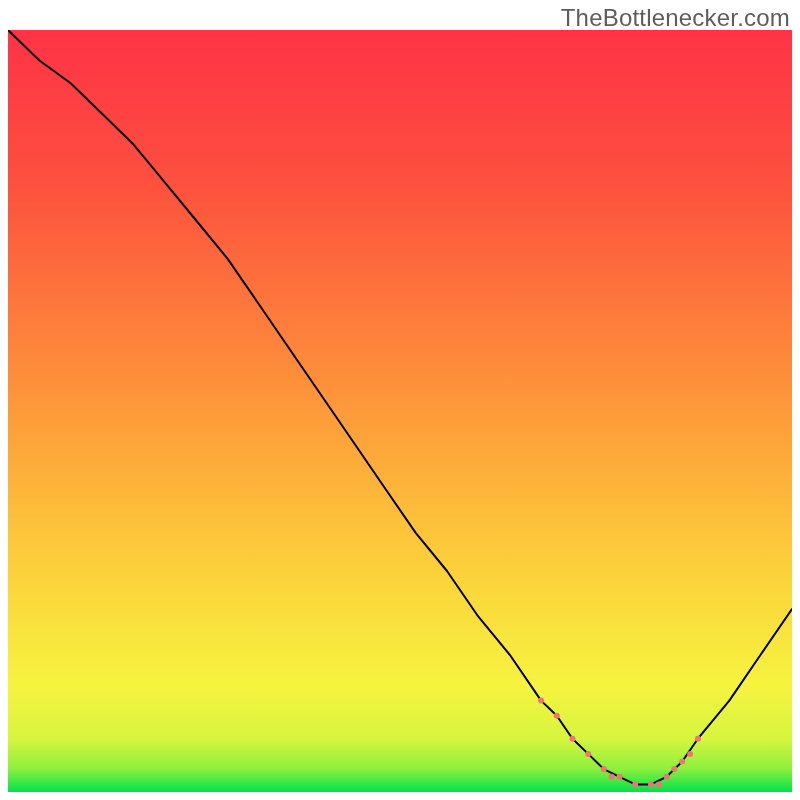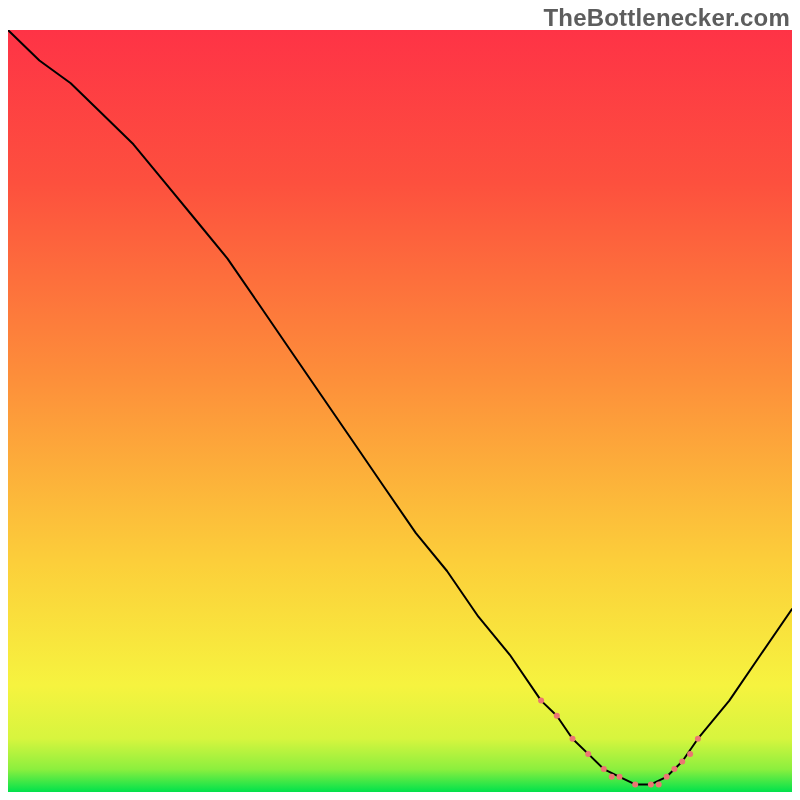--- a/index.html
+++ b/index.html
@@ -14,21 +14,21 @@
     position: relative;
     width: 800px;
     height: 800px;
     background: #ffffff;
   }
   .watermark {
     position: absolute;
     top: 4px;
     right: 10px;
     font-size: 24px;
-    font-weight: 700;
+    font-weight: 400;
     color: #5d5d5d;
     letter-spacing: 0.2px;
     z-index: 10;
   }
   .plot-wrap {
     position: absolute;
     left: 8px;
     top: 30px;
     width: 784px;
     height: 762px;

